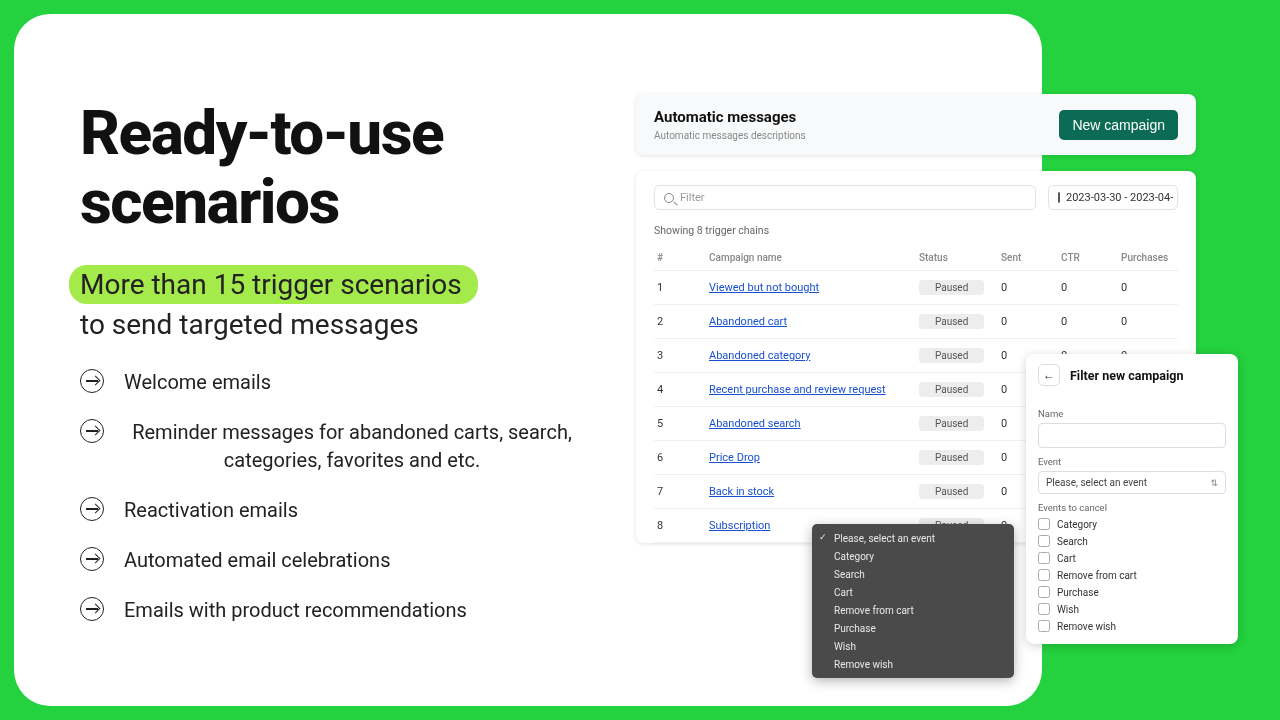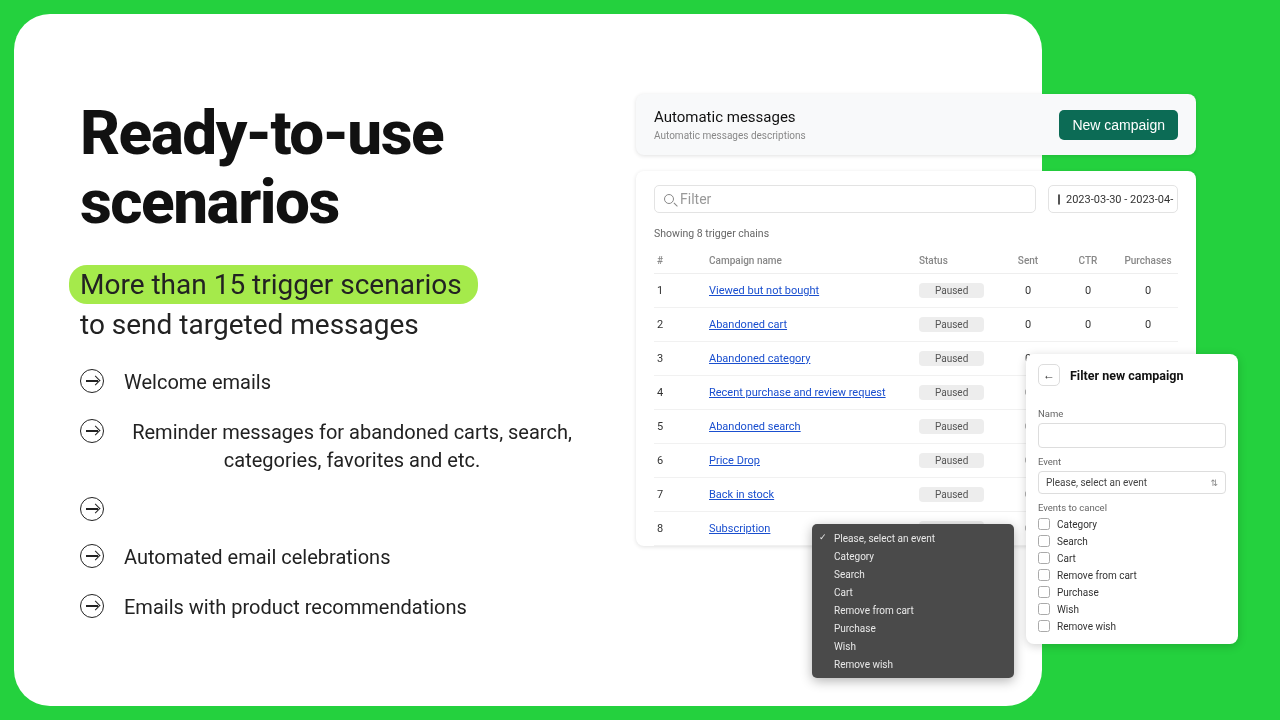--- a/index.html
+++ b/index.html
@@ -67,34 +67,34 @@
   .card {
     background: #fff; border-radius: 8px;
     box-shadow: 0 1px 4px rgba(0,0,0,.12);
   }
 
   
   .header-card {
     display: flex; align-items: center; justify-content: space-between;
     padding: 14px 18px; background: #f8f9fa;
   }
-  .header-titles h3 { font-size: 15px; font-weight: 400; color: #111; }
+  .header-titles h3 { font-size: 15px; font-weight: 700; color: #111; }
   .header-titles p { font-size: 10px; color: #888; margin-top: 4px; }
   .new-btn {
     background: #0c6b55; color: #fff; font-size: 14px;
     padding: 7px 13px; border-radius: 5px; border: none;
     font-weight: 500;
   }
 
   .body-card { margin-top: 16px; padding: 14px 18px 0; }
   .filter-row { display: flex; gap: 12px; }
   .filter-box {
     flex: 1; display: flex; align-items: center;
     border: 1px solid #e3e3e3; border-radius: 5px;
-    padding: 5px 9px; font-size: 14px; color: #999;
+    padding: 5px 9px; font-size: 11px; color: #999;
   }
   .date-box {
     display: flex; align-items: center; gap: 6px;
     border: 1px solid #e3e3e3; border-radius: 5px;
     padding: 5px 9px; font-size: 11px; color: #333;
     white-space: nowrap; max-width: 130px; overflow: hidden;
   }
   .search-ico {
     width: 10px; height: 10px; border: 1.4px solid #888; border-radius: 50%;
     position: relative; margin-right: 6px;
@@ -109,21 +109,21 @@
   }
   .cal-ico::before {
     content: ""; position: absolute; left: 0; right: 0; top: 2px;
     height: 1.3px; background: #555;
   }
   .showing { font-size: 10.5px; color: #666; margin-top: 14px; }
 
   table { width: 100%; border-collapse: collapse; margin-top: 8px; font-size: 11px; }
   th { text-align: left; color: #888; font-weight: 500; padding: 7px 3px; border-bottom: 1px solid #eee; font-size: 10px;}
   td { padding: 9px 3px; border-bottom: 1px solid #f1f1f1; color: #333; }
-  th.num, td.num { text-align: center; width: 60px; }
+  th.num, td.num { text-align: left; width: 60px; }
   th.idx, td.idx { width: 52px; }
   td a { color: #1a4fcf; text-decoration: underline; }
   .badge {
     display: inline-block; background: #ededed; color: #555;
     border-radius: 4px; padding: 2px 16px; font-size: 10px;
   }
 
   
   .create-panel {
     position: absolute; left: 1012px; top: 340px;
@@ -190,20 +190,21 @@
         <div class="feat">
           <div class="ico"></div>
           <span>Welcome emails</span>
         </div>
         <div class="feat">
           <div class="ico"></div>
           <span>Reminder messages for abandoned carts, search, categories, favorites and etc.</span>
         </div>
         <div class="feat">
           <div class="ico"></div>
+          <span>Reactivation emails</span>
         </div>
         <div class="feat">
           <div class="ico"></div>
           <span>Automated email celebrations</span>
         </div>
         <div class="feat">
           <div class="ico"></div>
           <span>Emails with product recommendations</span>
         </div>
       </div>

